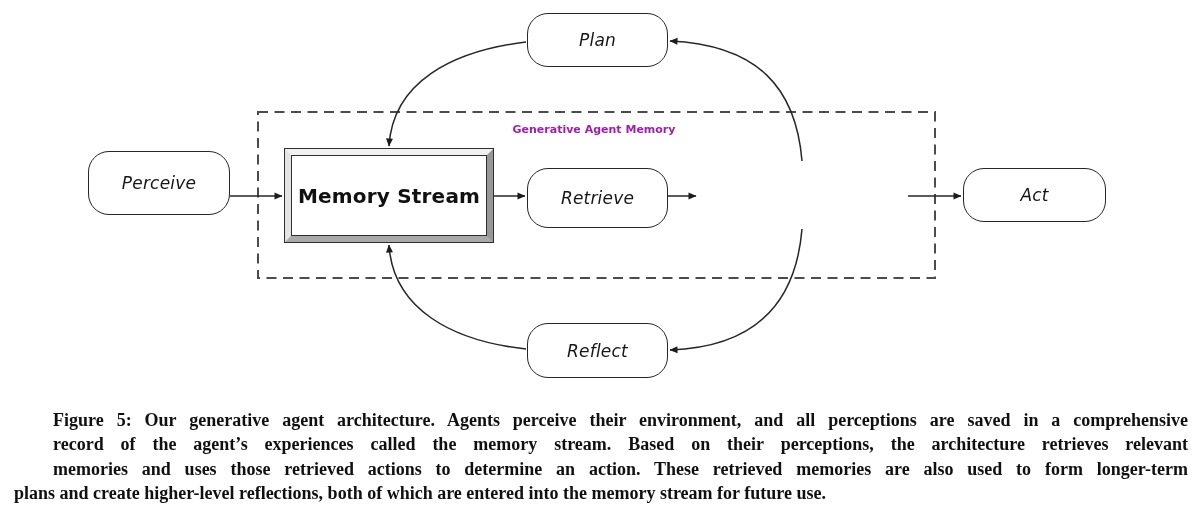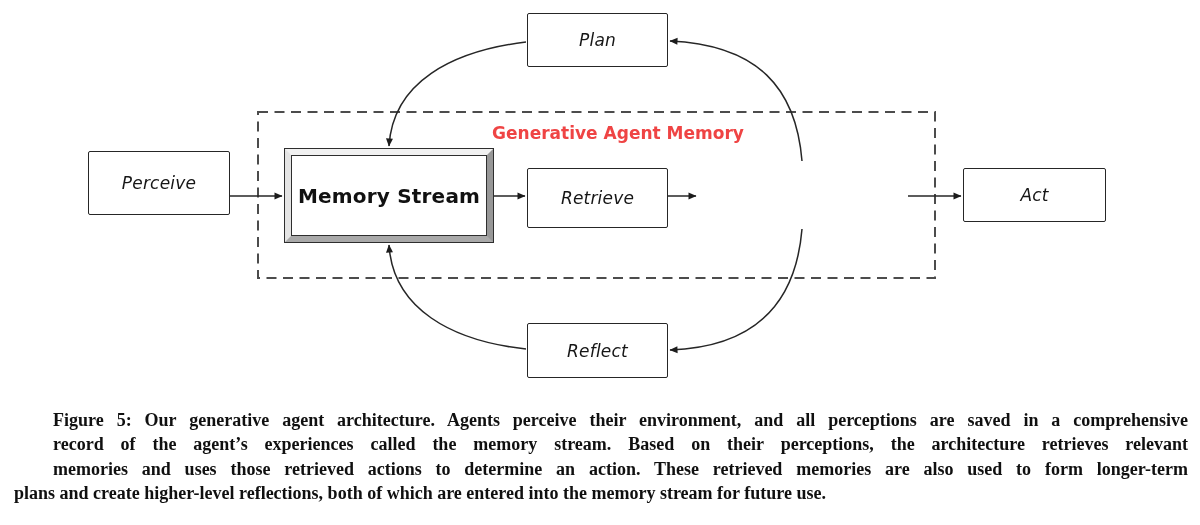--- a/index.html
+++ b/index.html
@@ -17,21 +17,21 @@
   .node {
     position: absolute;
     box-sizing: border-box;
     background: #ffffff;
     display: flex;
     align-items: center;
     justify-content: center;
   }
   .rounded {
     border: 1.6px solid #262626;
-    border-radius: 2px;
+    border-radius: 21px;
     font-style: italic;
     font-size: 17px;
     color: #161616;
     letter-spacing: 0.2px;
   }
   .bevel { border: 1px solid #2e2e2e; justify-content: center; }
   .bevel .frame {
     width: 100%; height: 100%;
     box-sizing: border-box;
     border: 6px solid;
@@ -45,25 +45,25 @@
     background: #ffffff;
     display: flex; align-items: center; justify-content: center;
     font-weight: bold;
     color: #111111;
   }
   .ms-label { font-size: 20px; letter-spacing: 0.2px; }
   .rm-label { font-size: 15.5px; letter-spacing: -0.2px; }
 
   .region-label {
     position: absolute;
-    left: 468px; top: 123px; width: 300px;
+    left: 444px; top: 123px; width: 300px;
     text-align: center;
     font-weight: bold;
-    font-size: 17px;
-    color: #ef4444;
+    font-size: 11px;
+    color: #a21caf;
   }
 
   .caption {
     position: absolute;
     left: 14px; top: 408px; width: 1174px;
     font-family: "Liberation Serif", serif;
     font-weight: bold;
     font-size: 18px;
     line-height: 24.4px;
     color: #101010;

